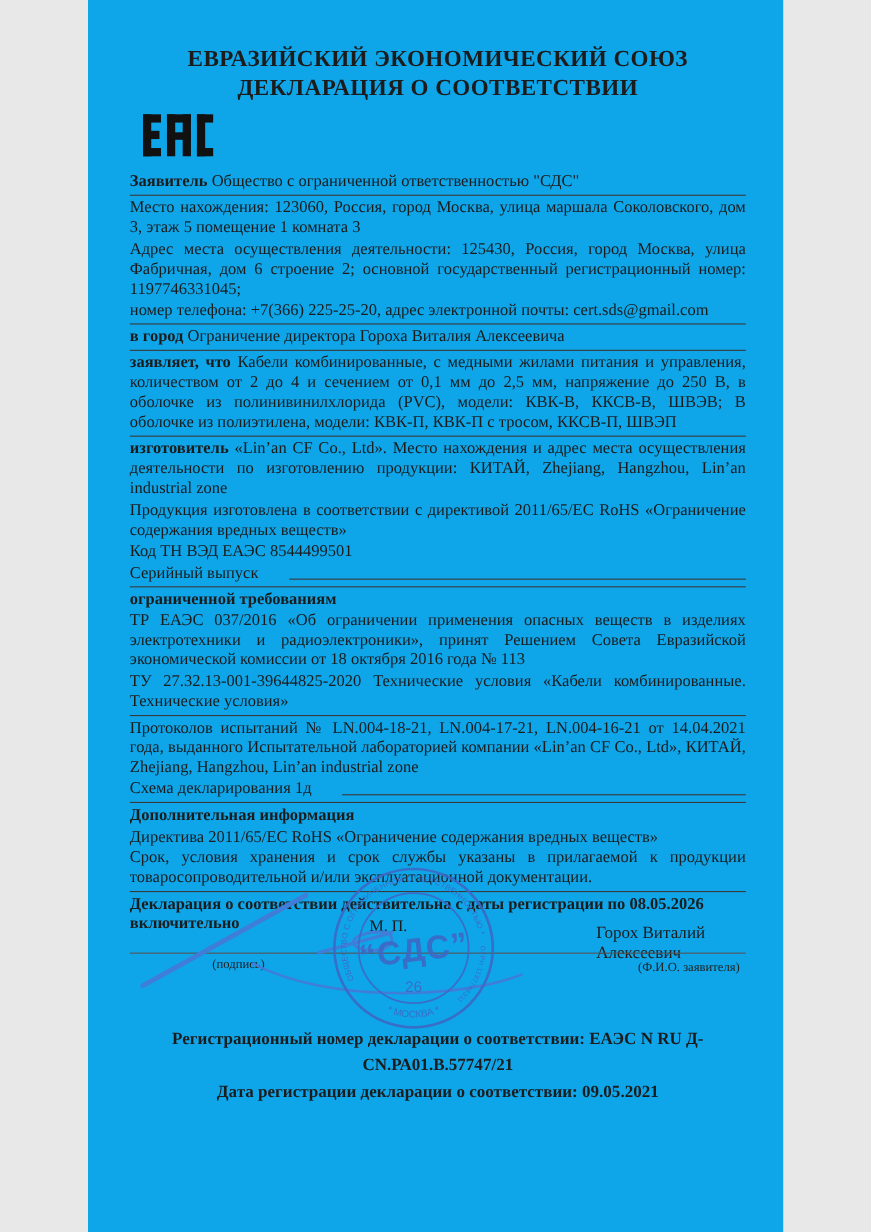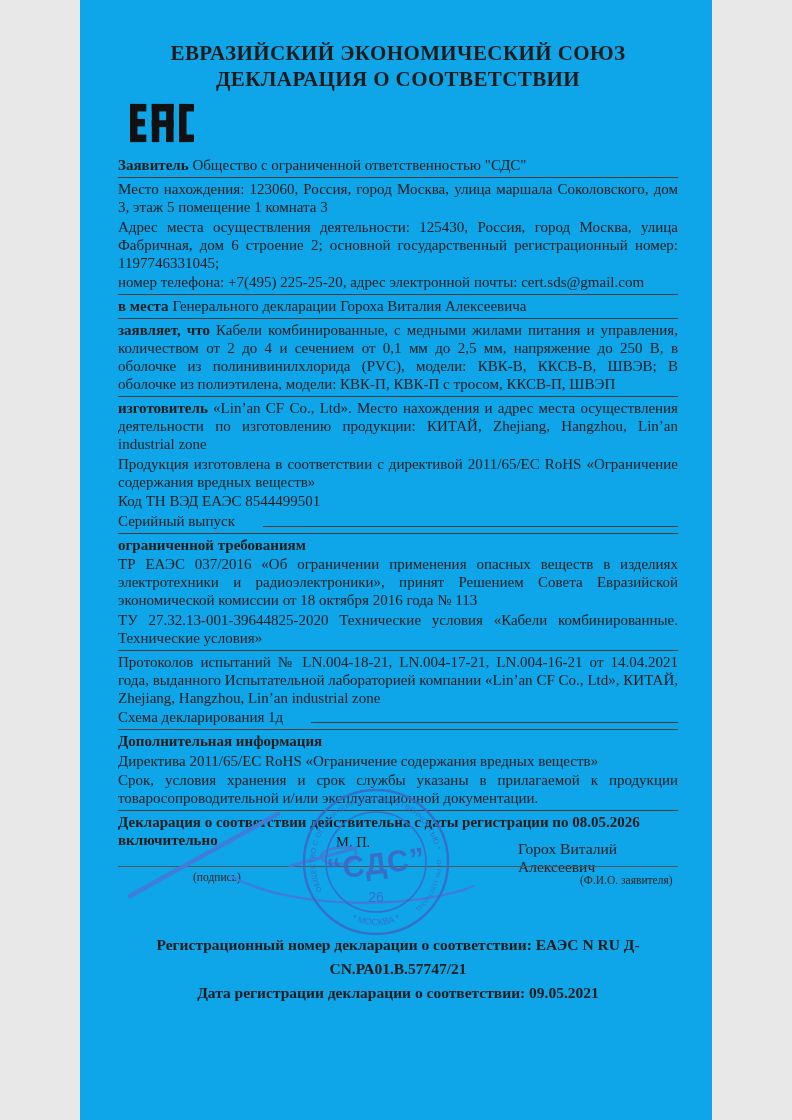--- a/index.html
+++ b/index.html
@@ -18,21 +18,21 @@
   .rule { border:none; border-top:1.7px solid #3a3a3a; height:0; margin:3px 0 2px 0; }
   .fill { display:flex;gap:20px; }
   .fill .tail { flex:1; border-bottom:1.5px solid #3a3a3a; margin:0 0 3px 8px; }
 
   .sig-area { position:absolute; left:38px; right:34px; top:782px; height:158px; }
   .sig-line { position:absolute; left:0; right:0; top:84px; border-top:1.4px solid #555; }
   .sig-caption { position:absolute; font-size:11.5px; color:#222; }
   .cap-sign { left:75px; top:89px; }
   .cap-name { left:462px; top:92px; }
   .mp-label { position:absolute; left:218px; top:52px; font-size:14.5px; color:#1a1a1a; }
-  .sig-name { position:absolute; left:400px; top:58px; font-size:15.5px;font-family:Liberation Serif, serif; }
+  .sig-name { position:absolute; left:424px; top:58px; font-size:15.5px;font-family:Liberation Serif, serif; }
   .signature-svg { position:absolute; left:0; top:6px; width:380px; height:146px; }
   .stamp-svg { position:absolute; left:178px; top:0; width:160px; height:160px; opacity:.88; }
 
   .footer { position:absolute; left:38px; right:34px; top:933px; font-size:15.5px; font-weight:bold; line-height:1.55;text-align:center; }
 </style>
 </head>
 <body>
 
 <div class="page">
 
@@ -60,26 +60,26 @@
 
     <div class="rows">
       <div class="row">
         <span class="b">Заявитель</span>
         <span>Общество с ограниченной ответственностью "СДС"</span>
       </div>
       <hr class="rule">
 
       <div class="row just">Место нахождения: 123060, Россия, город Москва, улица маршала Соколовского, дом 3, этаж 5 помещение 1 комната 3</div>
       <div class="row just">Адрес места осуществления деятельности: 125430, Россия, город Москва, улица Фабричная, дом 6 строение 2; основной государственный регистрационный номер: 1197746331045;</div>
-      <div class="row">номер телефона: +7(495) 225-25-20, адрес электронной почты: cert.sds@gmail.com</div>
+      <div class="row">номер телефона: +7(366) 225-25-20, адрес электронной почты: cert.sds@gmail.com</div>
       <hr class="rule">
 
       <div class="row">
-        <span class="b">в места</span>
-        <span>Генерального декларации Гороха Виталия Алексеевича</span>
+        <span class="b">в город</span>
+        <span>Ограничение директора Гороха Виталия Алексеевича</span>
       </div>
       <hr class="rule">
 
       <div class="row just">
         <span class="b">заявляет, что</span>
         <span>Кабели комбинированные, с медными жилами питания и управления, количеством от 2 до 4 и сечением от 0,1 мм до 2,5 мм, напряжение до 250 В, в оболочке из полинивинилхлорида (PVC), модели: КВК-В, ККСВ-В, ШВЭВ; В оболочке из полиэтилена, модели: КВК-П, КВК-П с тросом, ККСВ-П, ШВЭП</span>
       </div>
       <hr class="rule">
 
       <div class="row just">

